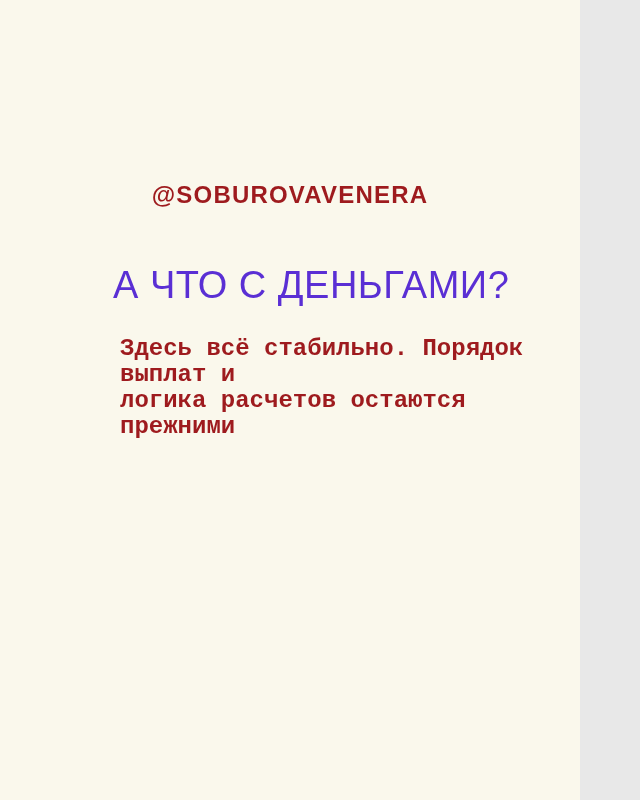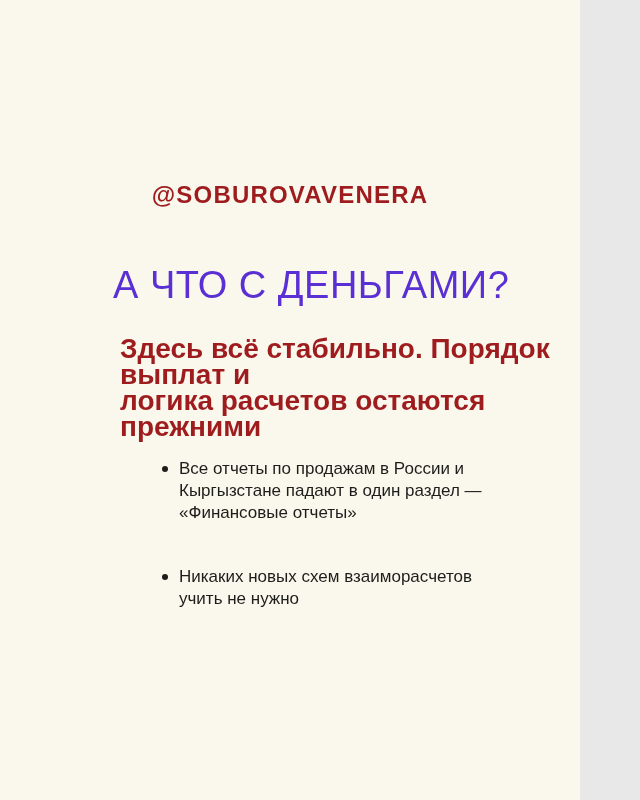--- a/index.html
+++ b/index.html
@@ -37,24 +37,25 @@
     font-size:38px;
     font-weight:normal;
     letter-spacing:0.5px;
     white-space:nowrap;
   }
   .subtitle{
     position:absolute;
     left:120px;top:336px;
     margin:0;
     color:var(--accent-red);
-    font-size:28px;
+    font-size:24px;
     font-weight:bold;
     line-height:26px;
     white-space:pre-line;
+    font-family:Liberation Mono, monospace;
   }
   .bullets{
     position:absolute;
     left:162px;top:458px;
     margin:0;padding:0;
     list-style:none;
   }
   .bullet{
     display:flex;
     align-items:flex-start;
@@ -79,27 +80,14 @@
 
 <div class="slide">
 
   <div class="handle">@SOBUROVAVENERA</div>
 
   <h1 class="title">А ЧТО С ДЕНЬГАМИ?</h1>
 
   <p class="subtitle">Здесь всё стабильно. Порядок выплат и
 логика расчетов остаются прежними</p>
 
-  <ul class="bullets">
-    <li class="bullet">
-      <span class="dot"></span>
-      <span class="bullet-text">Все отчеты по продажам в России и
-Кыргызстане падают в один раздел —
-«Финансовые отчеты»</span>
-    </li>
-    <li class="bullet">
-      <span class="dot"></span>
-      <span class="bullet-text">Никаких новых схем взаиморасчетов
-учить не нужно</span>
-    </li>
-  </ul>
 
 </div>
 
 </body></html>

